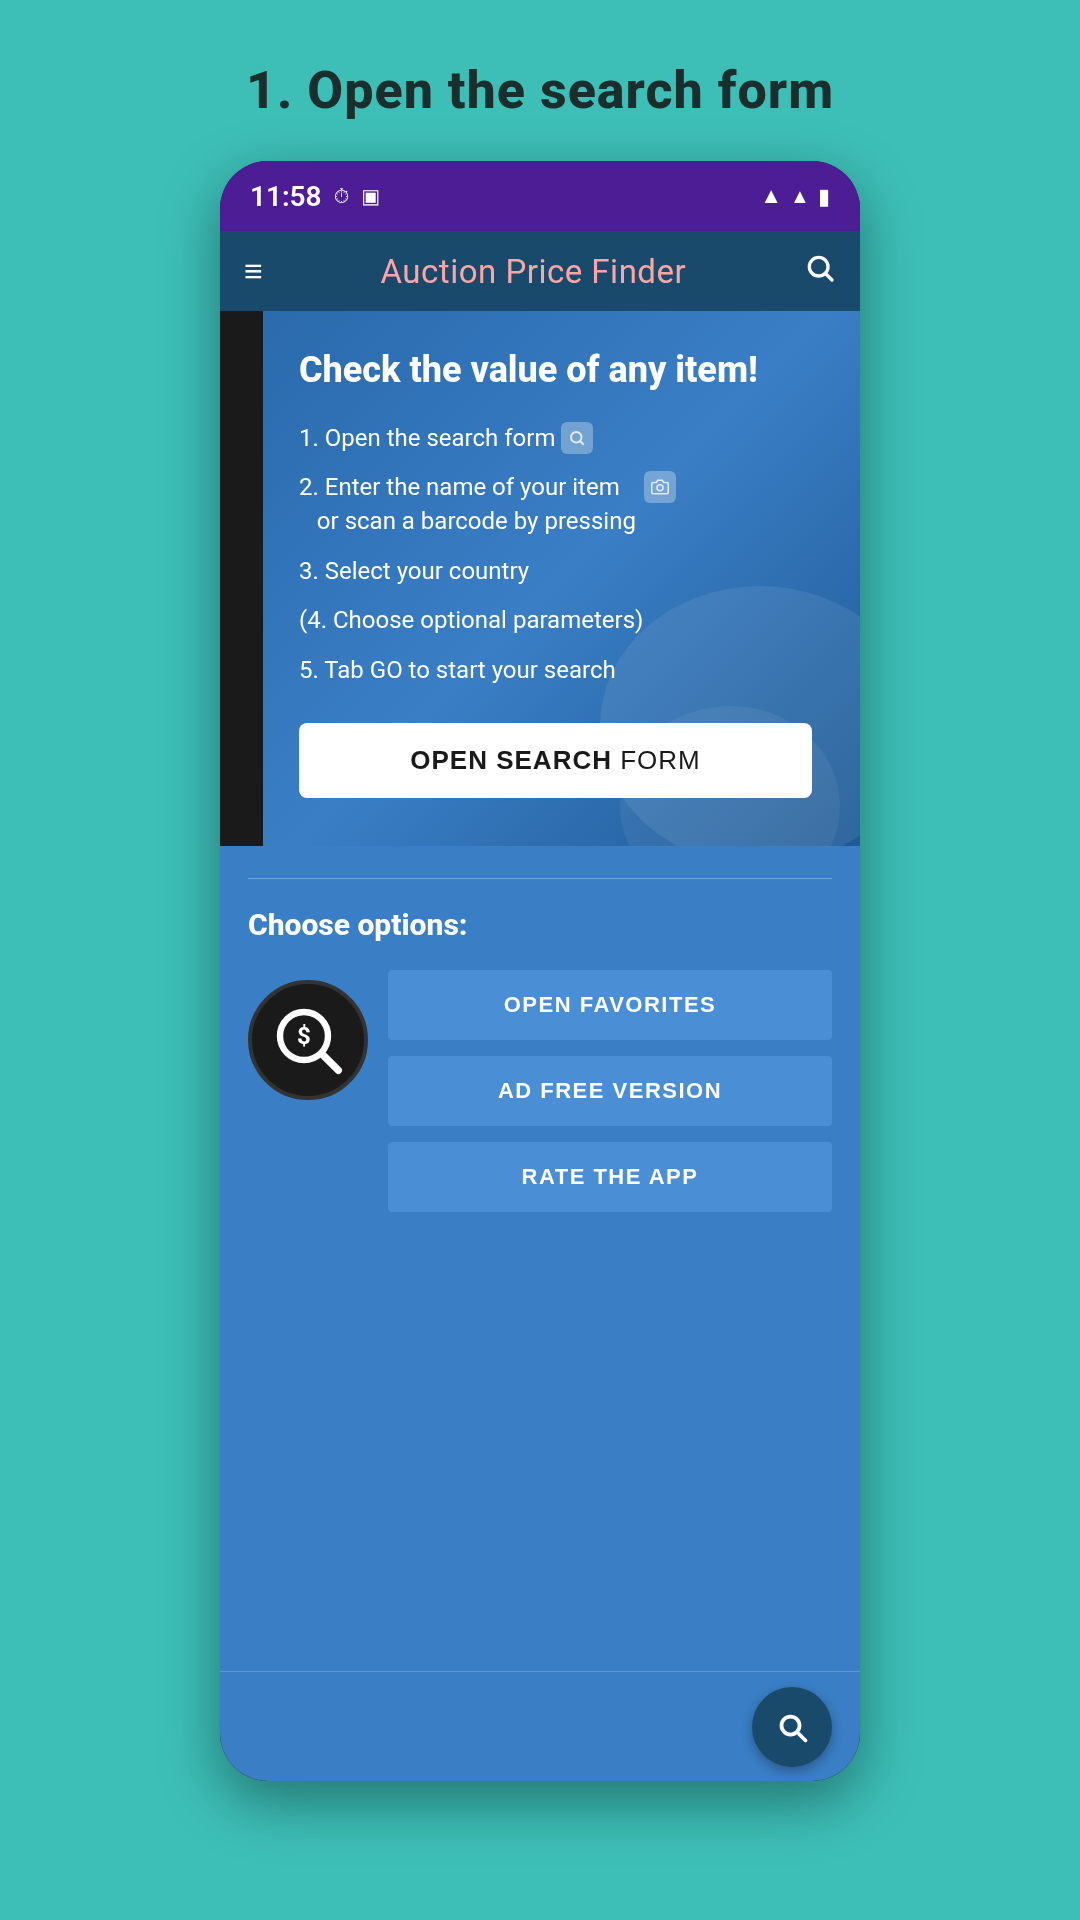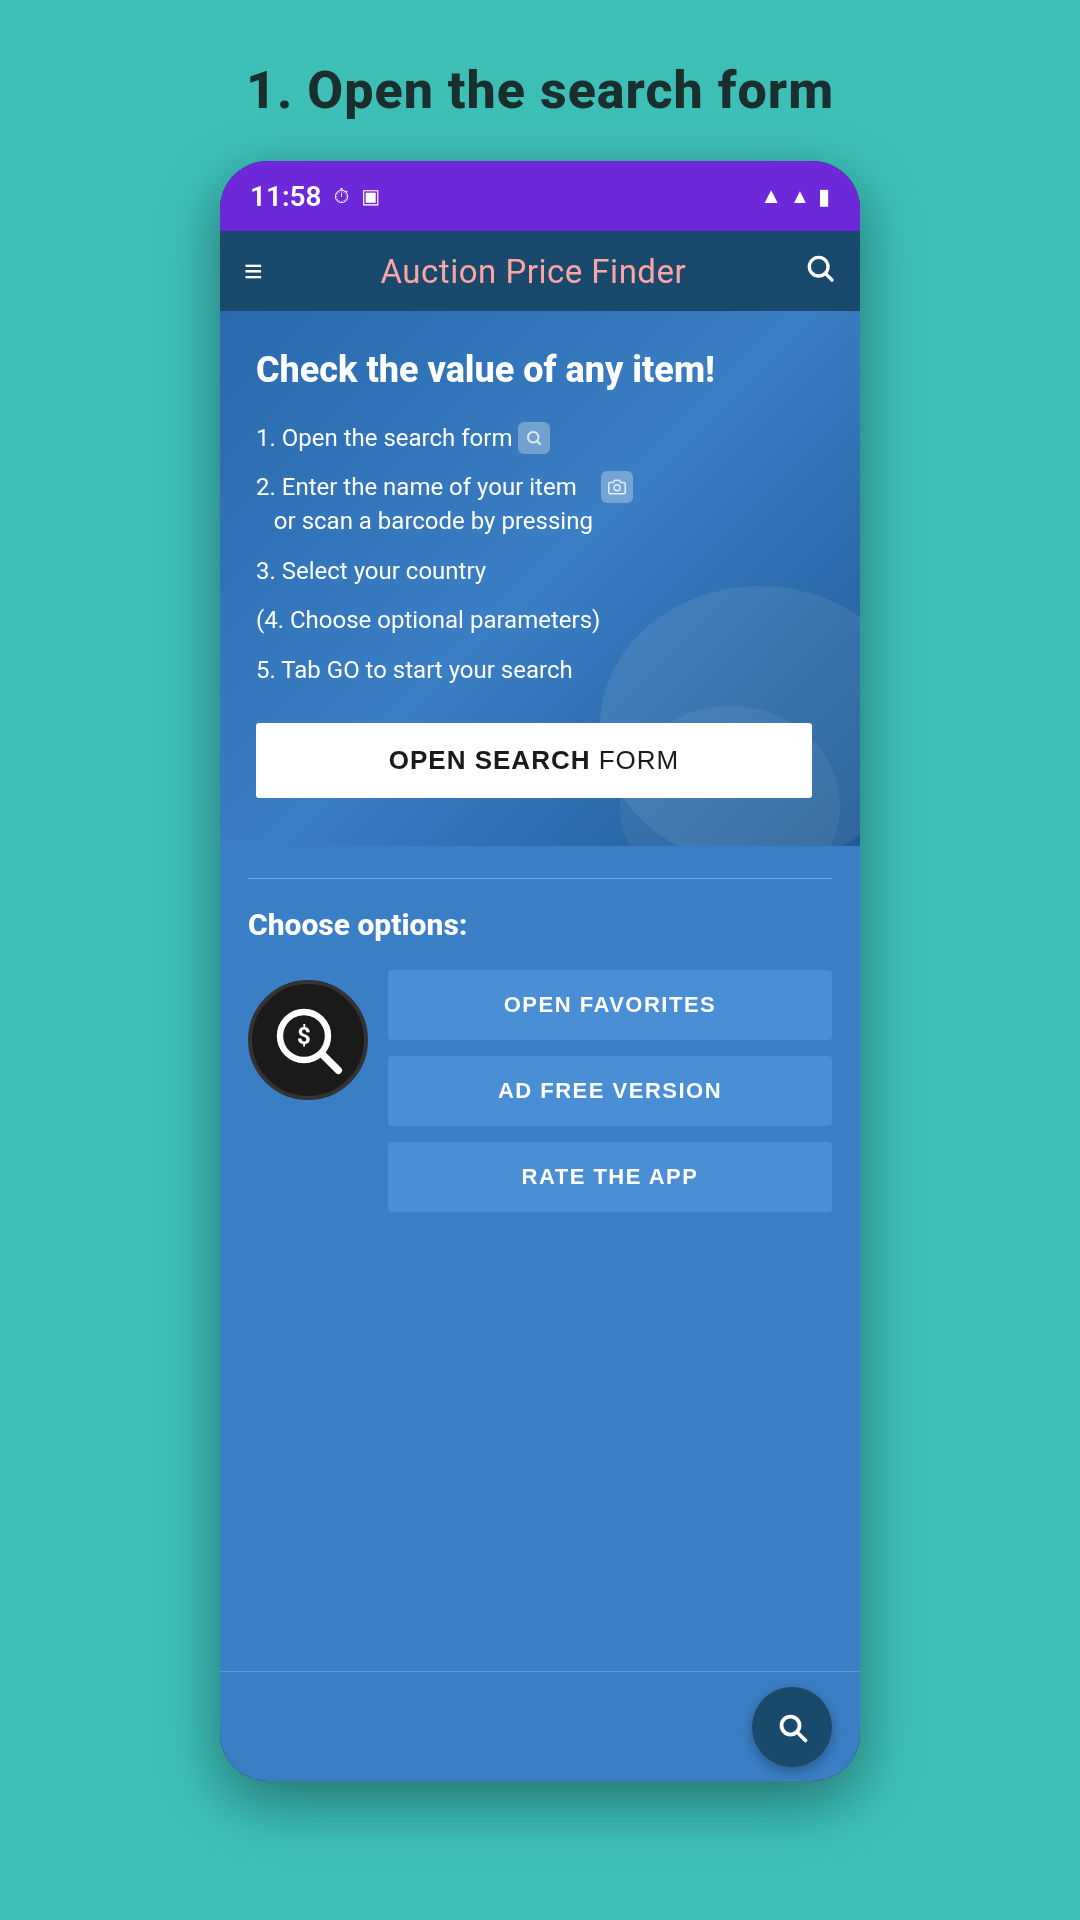--- a/index.html
+++ b/index.html
@@ -31,21 +31,21 @@
       background: #1a1a1a;
       border-radius: 48px;
       overflow: hidden;
       display: flex;
       flex-direction: column;
       box-shadow: 0 20px 60px rgba(0,0,0,0.4);
     }
 
     
     .status-bar {
-      background: #6d28d9;
+      background: #4c1d95;
       height: 70px;
       display: flex;
       align-items: center;
       justify-content: space-between;
       padding: 0 30px;
       color: white;
       font-size: 26px;
       font-weight: 500;
     }
 
@@ -92,20 +92,21 @@
       font-size: 28px;
       cursor: pointer;
     }
 
     
     .hero-section {
       background: linear-gradient(135deg, #2a6aad 0%, #3a7ec5 50%, #1e5a95 100%);
       padding: 36px 48px 48px 36px;
       position: relative;
       overflow: hidden;
+      margin-left: 43px;
     }
 
     .hero-section::before {
       content: '';
       position: absolute;
       bottom: -20px;
       right: -60px;
       width: 320px;
       height: 280px;
       background: rgba(255,255,255,0.08);
@@ -156,21 +157,21 @@
       border-radius: 6px;
       margin-left: 6px;
       font-size: 18px;
       vertical-align: middle;
     }
 
     .open-search-btn {
       background: white;
       color: #1a1a1a;
       border: none;
-      border-radius: 3px;
+      border-radius: 8px;
       padding: 22px 40px;
       font-size: 26px;
       font-weight: 700;
       letter-spacing: 1px;
       cursor: pointer;
       width: 100%;
       text-align: center;
       position: relative;
       z-index: 1;
     }

